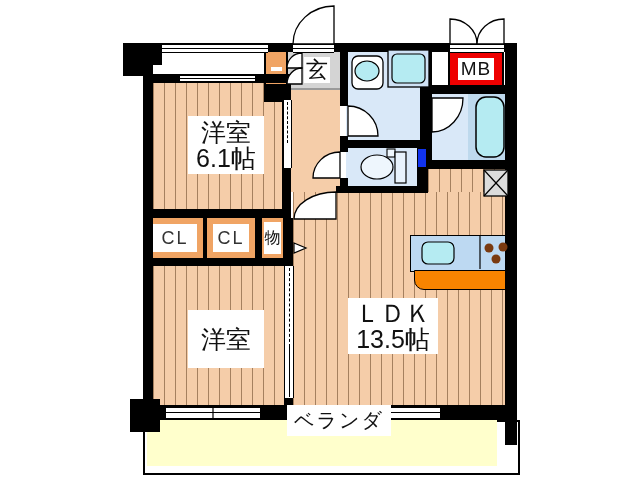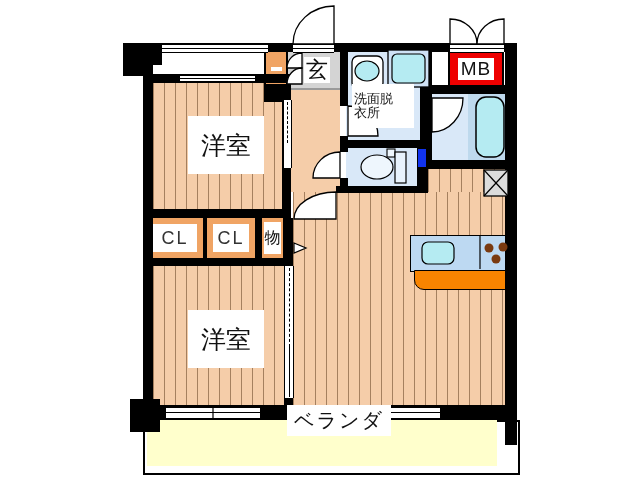--- a/index.html
+++ b/index.html
@@ -142,36 +142,37 @@
     <g style="fill:var(--burner-brown);">
       <circle cx="489" cy="248" r="4.5"></circle>
       <circle cx="503" cy="247" r="4.5"></circle>
       <circle cx="496" cy="259" r="4.5"></circle>
     </g>
   </svg>
 
   <div class="abs lbl" style="left:304px;top:57px;width:26px;height:26px;font-size:22px;">
     <span>玄</span>
   </div>
-  <div class="abs lbl" style="left:352px;top:84px;width:60px;height:44px;font-size:13px;align-items:flex-start;padding-left:2px;">
-    <span>洗面脱</span>
-    <span style="align-self:flex-start;">衣所</span>
-  </div>
   <div class="abs lbl" style="left:188px;top:116px;width:76px;height:58px;font-size:25px;">
     <span>洋室</span>
+    <span>6.1帖</span>
   </div>
   <div class="abs lbl" style="left:153px;top:224px;width:44px;height:28px;font-size:18px;letter-spacing:2px;color:#333;">
     <span>CL</span>
   </div>
   <div class="abs lbl" style="left:213px;top:224px;width:36px;height:28px;font-size:18px;letter-spacing:2px;color:#333;">
     <span>CL</span>
   </div>
   <div class="abs lbl" style="left:264px;top:222px;width:17px;height:32px;font-size:16px;">
     <span>物</span>
   </div>
   <div class="abs lbl" style="left:188px;top:310px;width:76px;height:58px;font-size:25px;">
     <span>洋室</span>
   </div>
+  <div class="abs lbl" style="left:348px;top:298px;width:90px;height:56px;font-size:25px;">
+    <span>ＬＤＫ</span>
+    <span>13.5帖</span>
+  </div>
   <div class="abs lbl" style="left:287px;top:405px;width:104px;height:31px;font-size:20px;letter-spacing:2px;">
     <span>ベランダ</span>
   </div>
 
 </div>
 
 </body></html>

